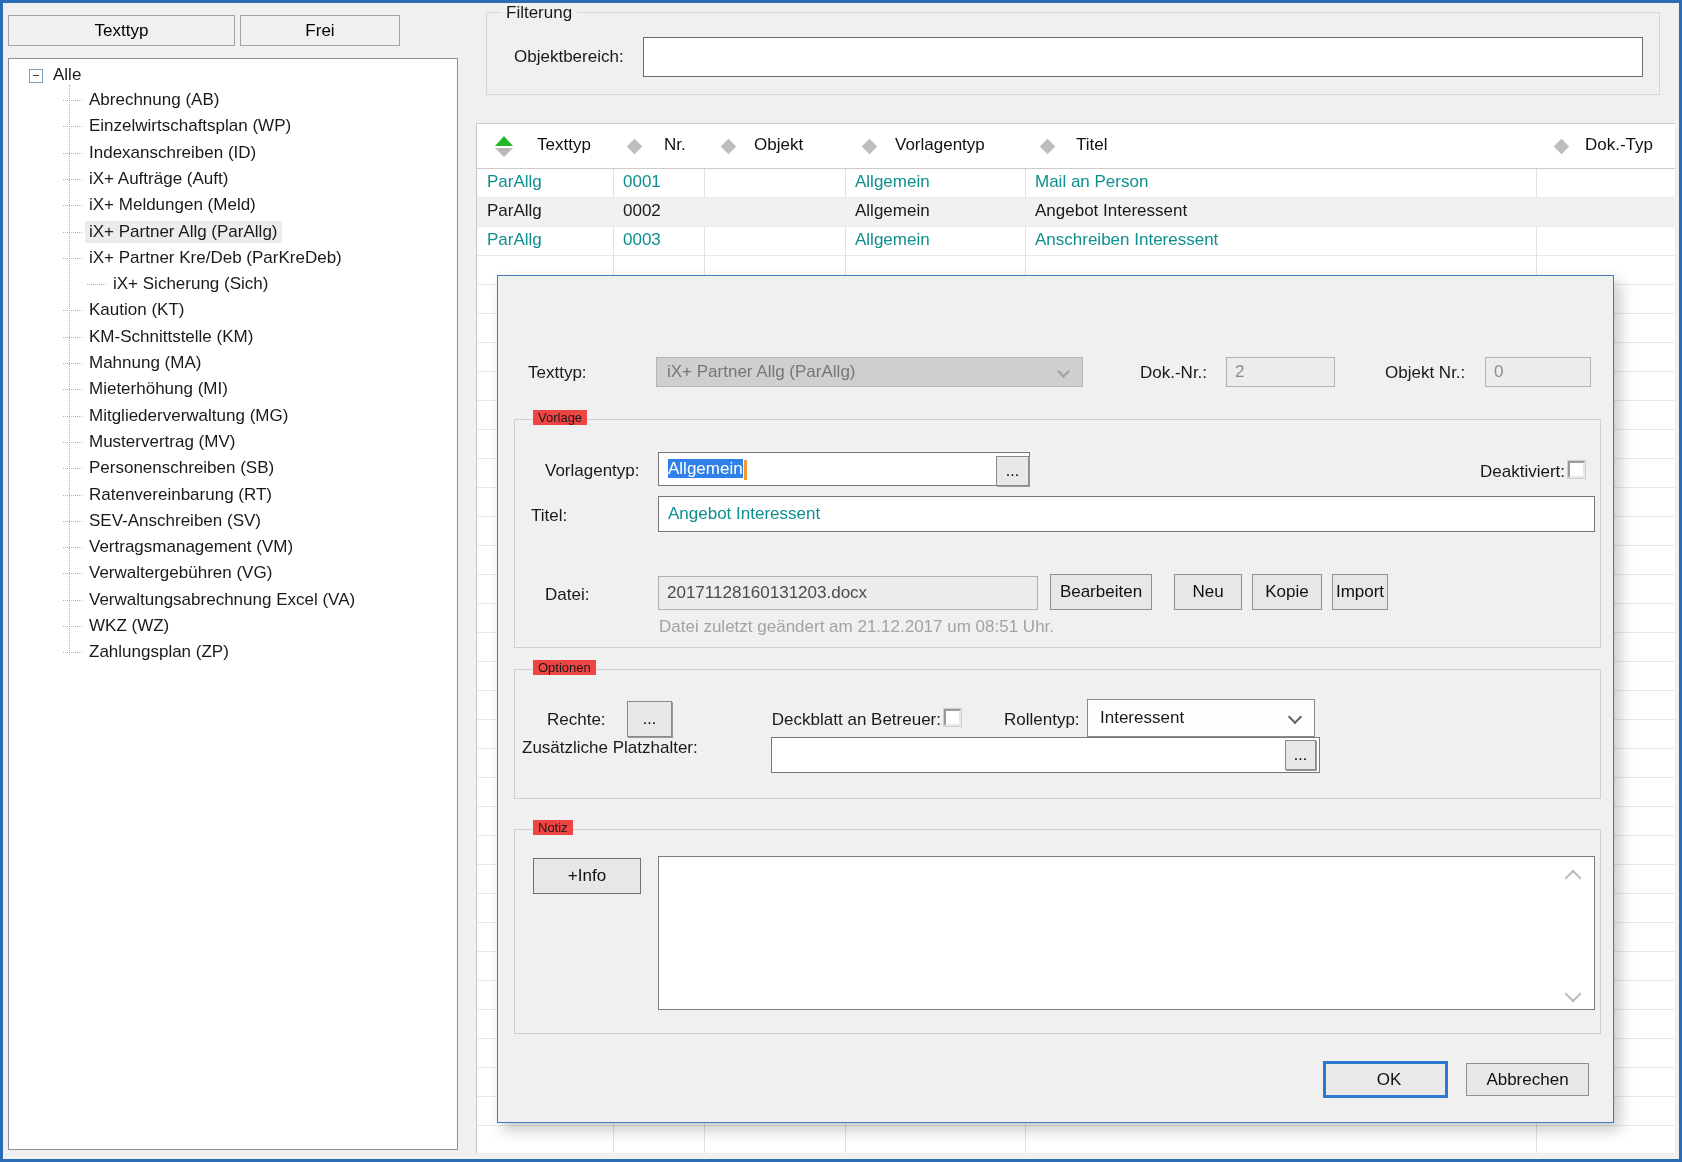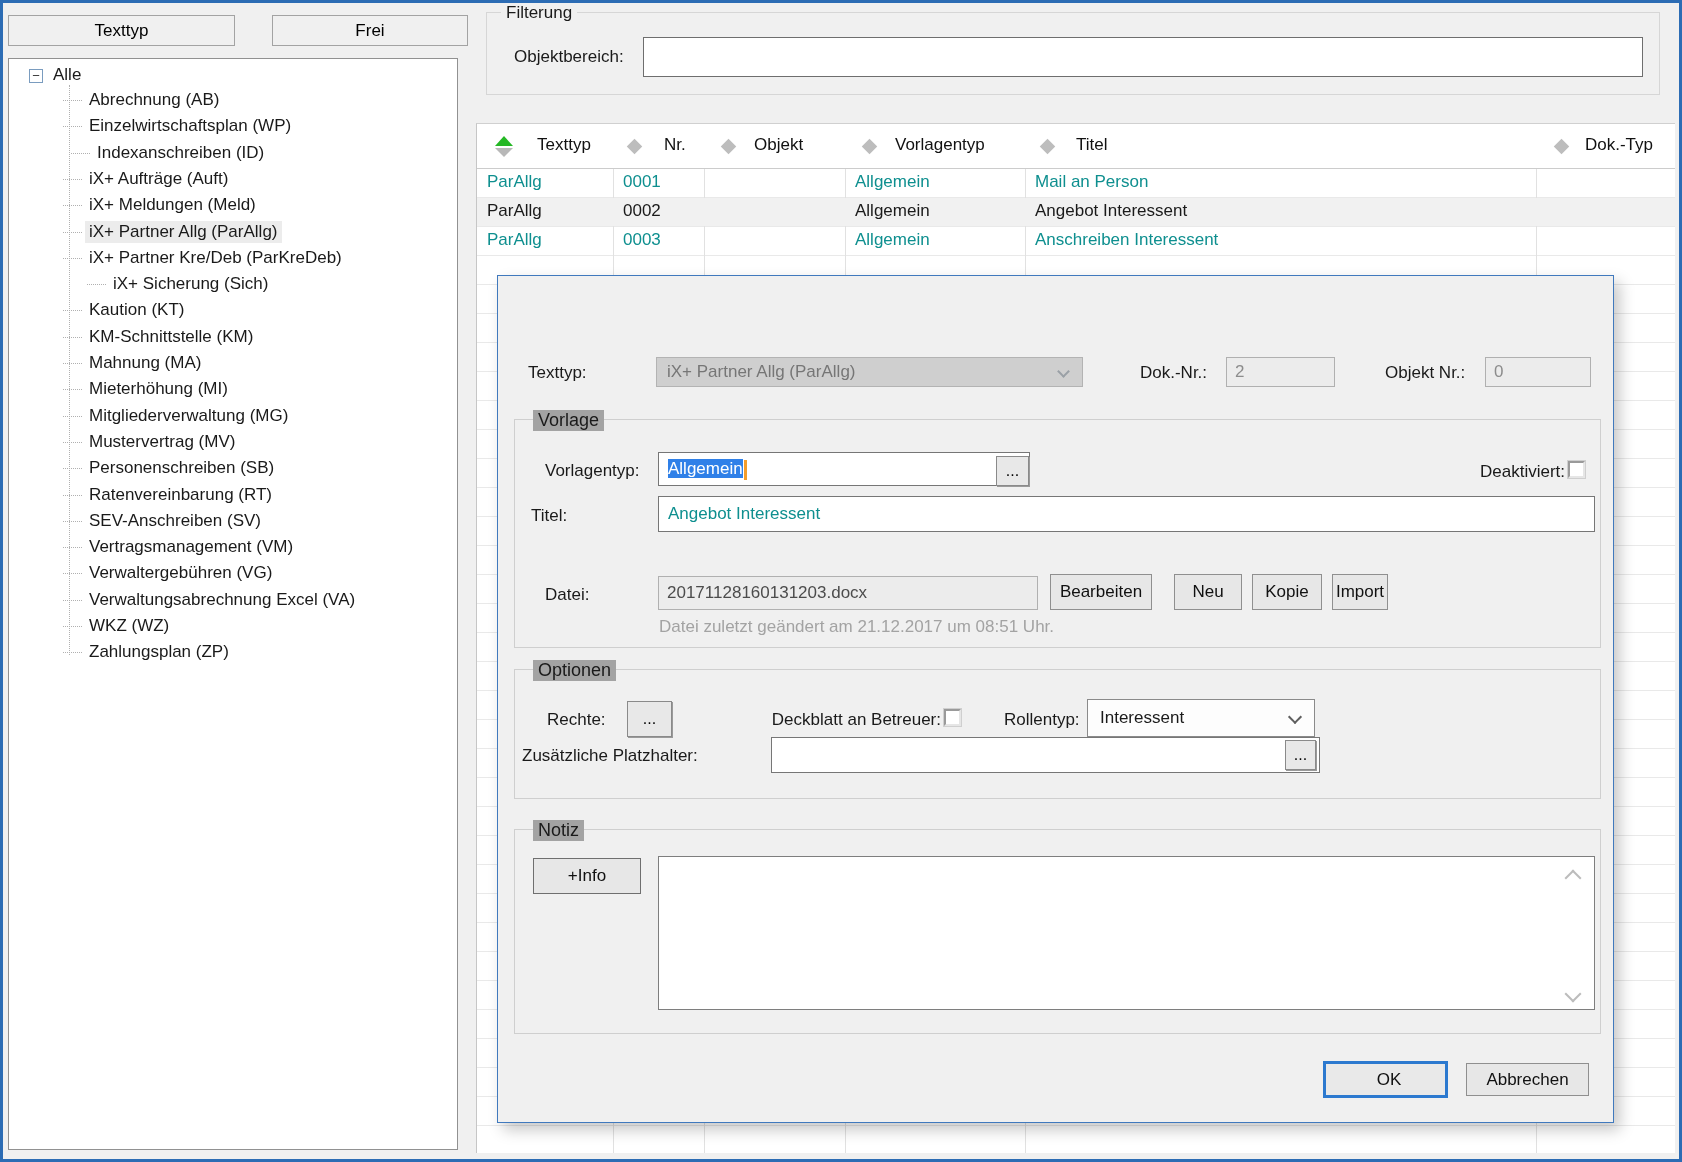--- a/index.html
+++ b/index.html
@@ -18,21 +18,21 @@
   }
 
   
   .top-btn {
     position:absolute; top:15px; height:31px;
     background:#f0f0f0; border:1px solid #a3a3a3;
     font-size:17px; text-align:center; line-height:29px;
     font-family:"Liberation Sans", sans-serif;
   }
   #btn-texttyp { left:8px; width:227px; }
-  #btn-frei   { left:240px; width:196px;margin-left:32px; }
+  #btn-frei   { left:240px; width:160px; }
 
   .tree-panel {
     position:absolute; left:8px; top:58px; width:450px; height:1092px;
     background:#ffffff; border:1px solid #919191; overflow:hidden; z-index:5;
   }
   .tree-root { position:absolute; left:0; top:4px; height:26px; width:100%; }
   .expand-box {
     position:absolute; left:20px; top:6px; width:14px; height:14px;
     border:1px solid #7a9cbf; background:#fff;
     font-size:13px; line-height:11px; text-align:center; color:#333;
@@ -130,22 +130,22 @@
     transform:rotate(-45deg);
   }
   .input-disabled {
     position:absolute; background:#ececec; border:1px solid #b0b0b0;
     color:#8c8c8c; font-size:17px; line-height:28px; padding:0 8px;
     font-family:"Liberation Sans", sans-serif;
   }
 
   .group { position:absolute; border:1px solid #cfcfcf; }
   .group .legend {
-    position:absolute; top:-10px; left:18px; font-size:18px;
-    background:#a3a3a3; padding:0 5px;
+    position:absolute; top:-10px; left:18px; font-size:13px;
+    background:#ef4444; padding:0 5px;
   }
 
   .edit-box {
     position:absolute; background:#fff; border:1px solid #767676;
     font-size:17px; font-family:"Liberation Sans", sans-serif; padding:0 9px; outline:none;
   }
   .sel-text { background:#2f80e8; color:#fff; }
   .caret {
     display:inline-block; width:3px; height:20px; background:#f49d2a;
     vertical-align:middle; margin-left:1px;
@@ -205,21 +205,21 @@
   <div class="tree-vline"></div>
   <div id="tree-items">
       <div class="tree-item" style="top: 29px;">
         <span class="tdots"></span>
         <span class="tlabel">Abrechnung (AB)</span>
       </div>
       <div class="tree-item" style="top: 55px;">
         <span class="tdots"></span>
         <span class="tlabel">Einzelwirtschaftsplan (WP)</span>
       </div>
-      <div class="tree-item" style="top: 82px; margin-left: 8px;">
+      <div class="tree-item" style="top: 82px;">
         <span class="tdots"></span>
         <span class="tlabel">Indexanschreiben (ID)</span>
       </div>
       <div class="tree-item" style="top: 108px;">
         <span class="tdots"></span>
         <span class="tlabel">iX+ Aufträge (Auft)</span>
       </div>
       <div class="tree-item" style="top: 134px;">
         <span class="tdots"></span>
         <span class="tlabel">iX+ Meldungen (Meld)</span>
@@ -411,21 +411,21 @@
 
     <span class="dlg-lbl" style="left:242px;top:40px;width:184px;text-align:right">Deckblatt an Betreuer:</span>
     <span class="checkbox" style="left:429px;top:39px"></span>
 
     <span class="dlg-lbl" style="left:489px;top:40px">Rollentyp:</span>
     <div class="dropdown" style="left:572px;top:29px;width:228px;height:38px">
       <span>Interessent</span>
       <span class="dd-chev"></span>
     </div>
 
-    <span class="dlg-lbl" style="left:7px;top:76px">Zusätzliche Platzhalter:</span>
+    <span class="dlg-lbl" style="left:7px;top:68px">Zusätzliche Platzhalter:</span>
     <input class="edit-box" style="left: 256px; top: 67px; width: 549px; height: 36px;" value="">
     <button class="mini-btn" style="left:770px;top:70px;width:31px;height:30px">...</button>
   </div>
 
   <div class="group" style="left:16px;top:553px;width:1087px;height:205px">
     <span class="legend">Notiz</span>
     <button class="push-btn" style="left:18px;top:28px;width:108px;height:36px;border-color:#6f6f6f">+Info</button>
     <textarea class="notiz-area" style="left: 143px; top: 26px; width: 937px; height: 154px;" value=""></textarea>
     <span class="scroll-chev up" style="left:1052px;top:42px"></span>
     <span class="scroll-chev down" style="left:1052px;top:158px"></span>

